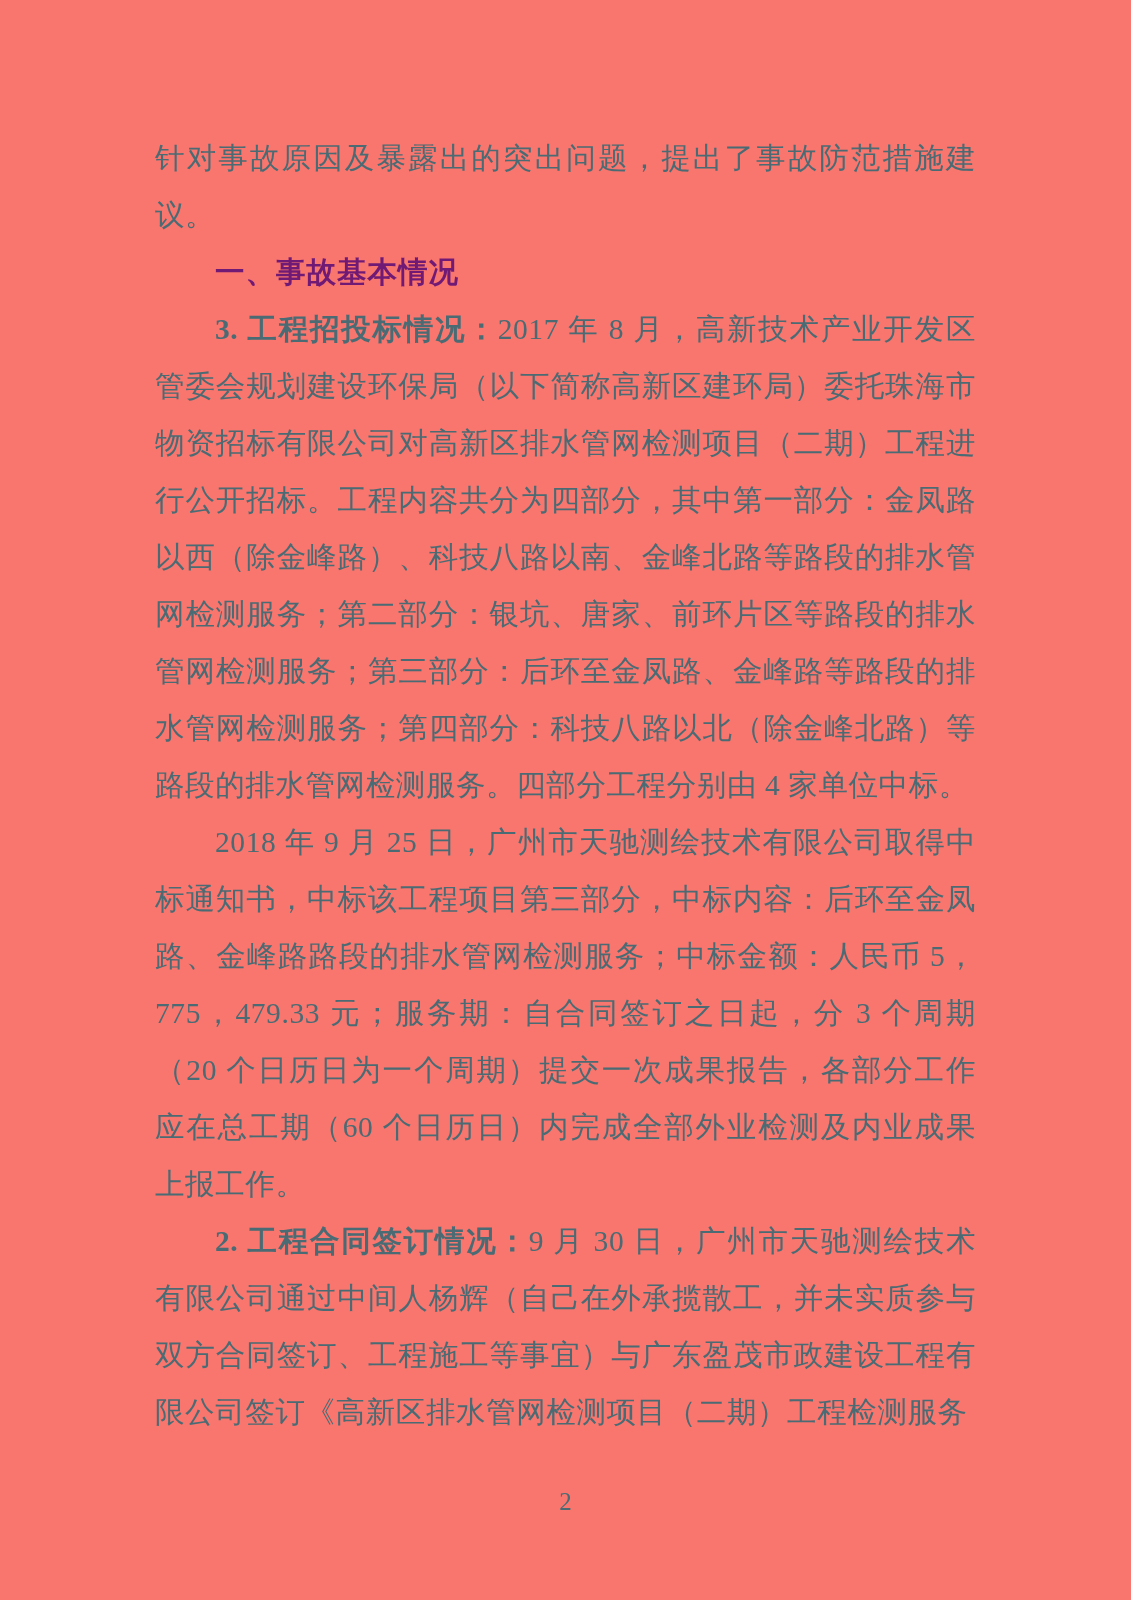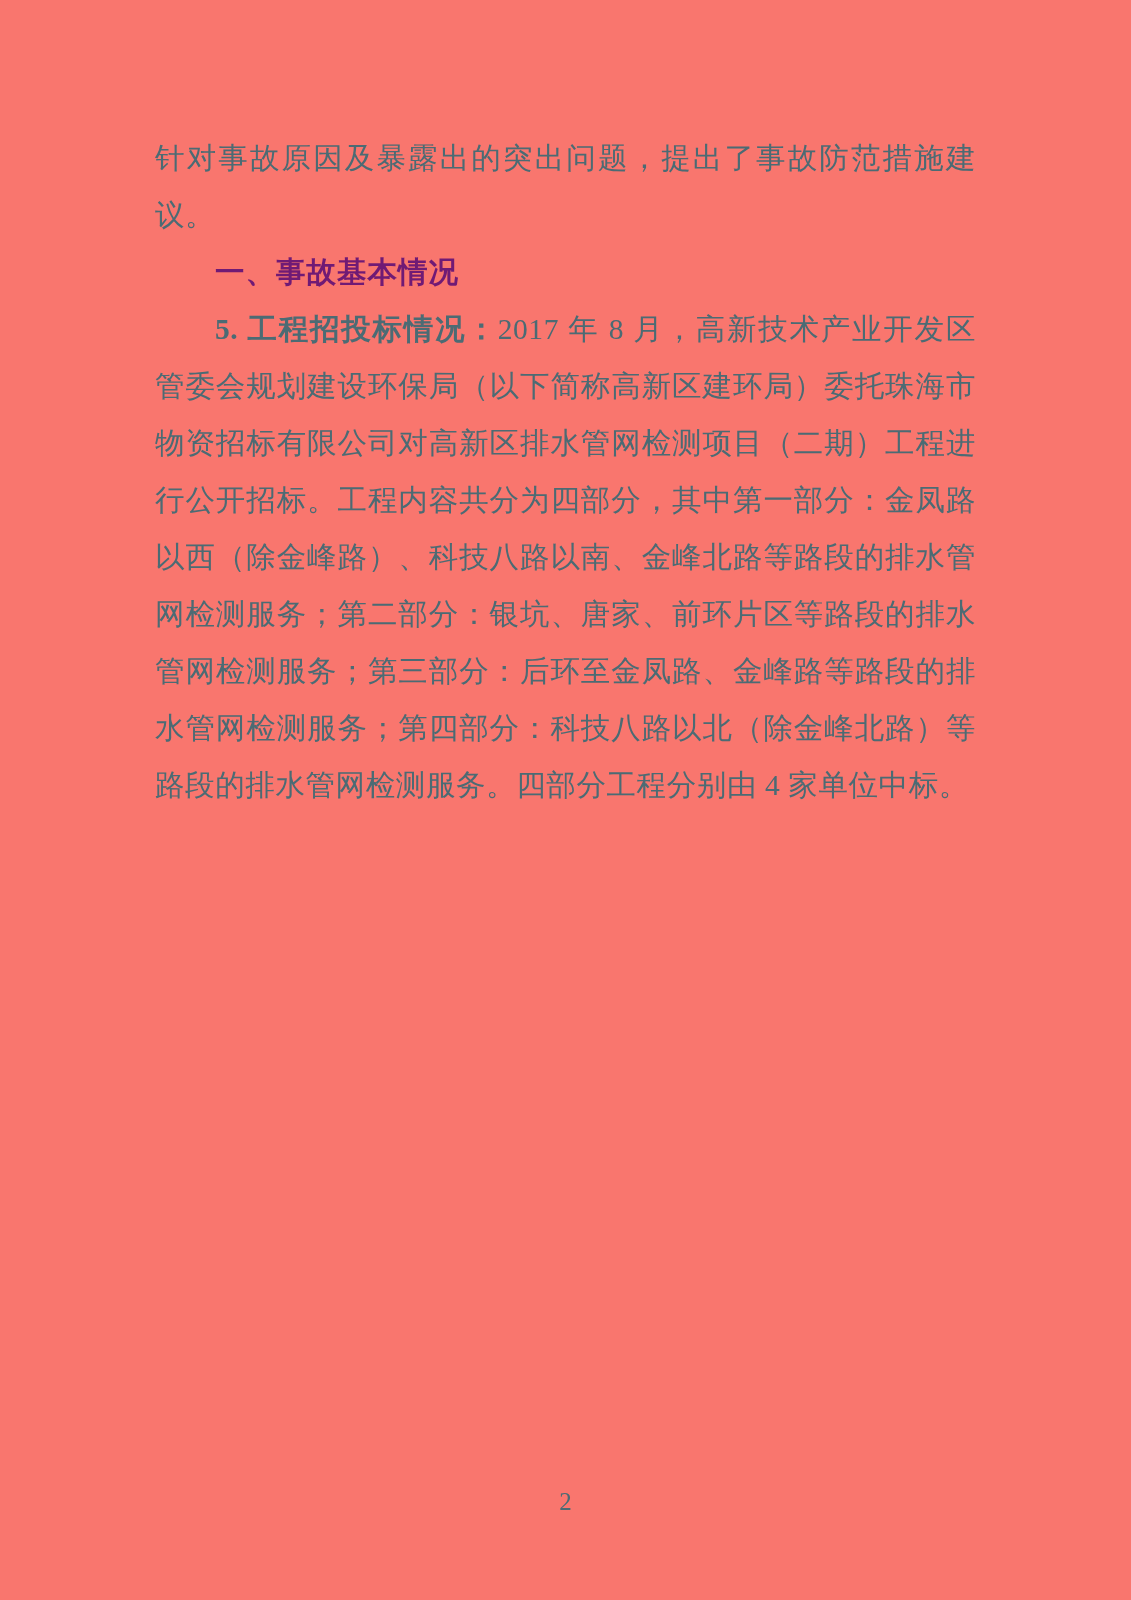--- a/index.html
+++ b/index.html
@@ -72,21 +72,23 @@
 
 <div class="page">
 
   <div class="doc-body">
 
     <p class="p">针对事故原因及暴露出的突出问题，提出了事故防范措施建议。</p>
 
     <p class="heading1">一、事故基本情况</p>
 
 
-    <p class="p indent"><span class="run-bold">5. 工程招投标情况：</span><span>2017 年 8 月，高新技术产业开发区管委会规划建设环保局（以下简称高新区建环局）委托珠海市物资招标有限公司对高新区排水管网检测项目（二期）工程进行公开招标。工程内容共分为四部分，其中第一部分：金凤路以西（除金峰路）、科技八路以南、金峰北路等路段的排水管网检测服务；第二部分：银坑、唐家、前环片区等路段的排水管网检测服务；第三部分：后环至金凤路、金峰路等路段的排水管网检测服务；第四部分：科技八路以北（除金峰北路）等路段的排水管网检测服务。四部分工程分别由 4 家单位中标。</span></p>
+    <p class="p indent"><span class="run-bold">3. 工程招投标情况：</span><span>2017 年 8 月，高新技术产业开发区管委会规划建设环保局（以下简称高新区建环局）委托珠海市物资招标有限公司对高新区排水管网检测项目（二期）工程进行公开招标。工程内容共分为四部分，其中第一部分：金凤路以西（除金峰路）、科技八路以南、金峰北路等路段的排水管网检测服务；第二部分：银坑、唐家、前环片区等路段的排水管网检测服务；第三部分：后环至金凤路、金峰路等路段的排水管网检测服务；第四部分：科技八路以北（除金峰北路）等路段的排水管网检测服务。四部分工程分别由 4 家单位中标。</span></p>
 
+    <p class="p indent">2018 年 9 月 25 日，广州市天驰测绘技术有限公司取得中标通知书，中标该工程项目第三部分，中标内容：后环至金凤路、金峰路路段的排水管网检测服务；中标金额：人民币 5，775，479.33 元；服务期：自合同签订之日起，分 3 个周期（20 个日历日为一个周期）提交一次成果报告，各部分工作应在总工期（60 个日历日）内完成全部外业检测及内业成果上报工作。</p>
 
+    <p class="p indent"><span class="run-bold">2. 工程合同签订情况：</span><span>9 月 30 日，广州市天驰测绘技术有限公司通过中间人杨辉（自己在外承揽散工，并未实质参与双方合同签订、工程施工等事宜）与广东盈茂市政建设工程有限公司签订《高新区排水管网检测项目（二期）工程检测服务</span></p>
 
   </div>
 
   <div class="page-number">2</div>
 
 </div>
 
 </body></html>

